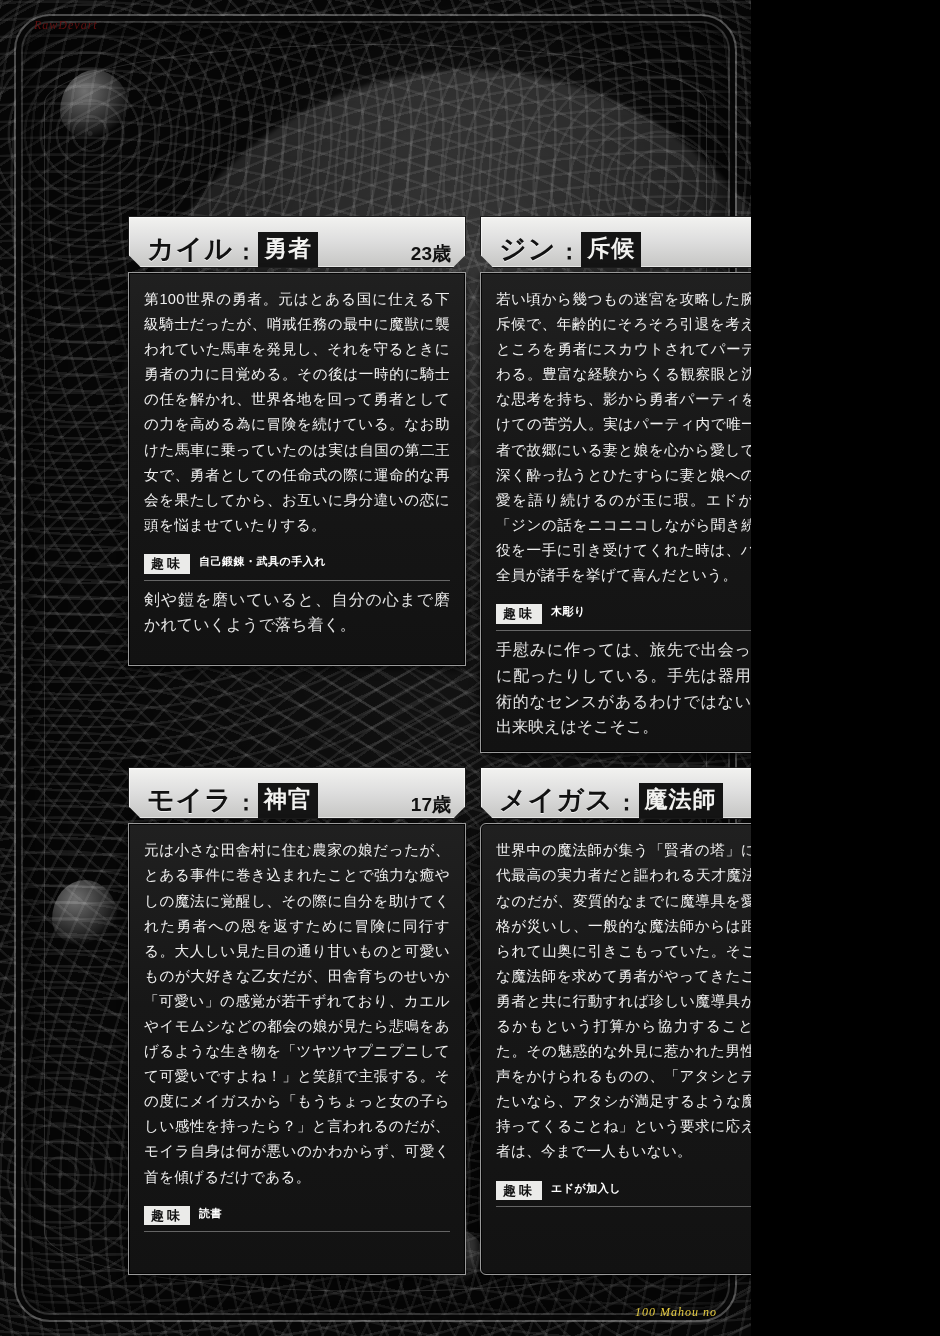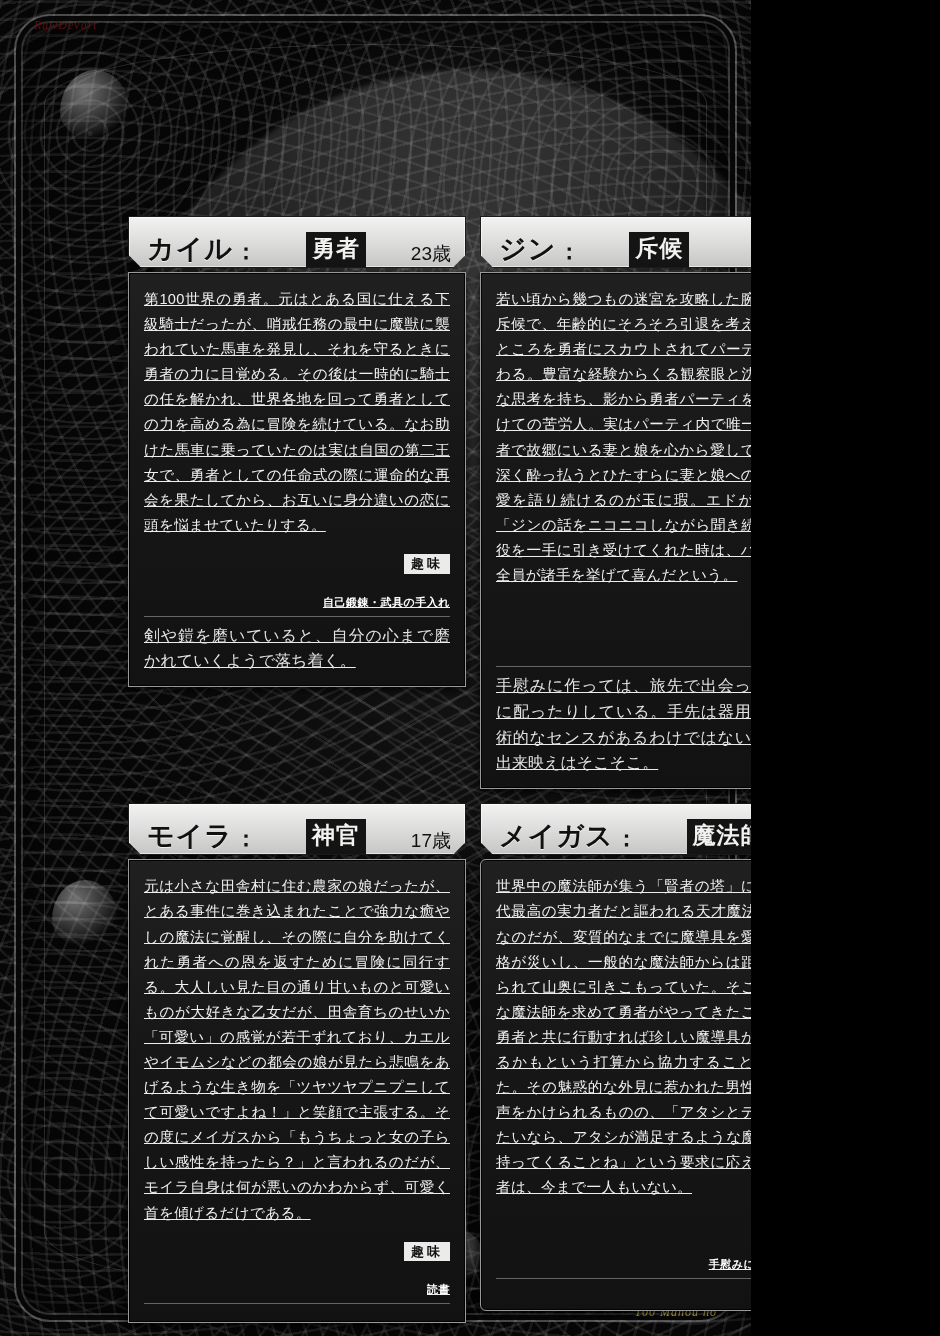--- a/index.html
+++ b/index.html
@@ -71,48 +71,47 @@
   .name-main{
     font-size:27px;font-weight:bold;letter-spacing:1px;
     text-shadow:0 1px 0 rgba(255,255,255,0.7);
     white-space:nowrap;
   }
   .name-colon{font-size:22px;font-weight:bold;margin:0 1px 0 2px;}
   .name-role{
     font-size:23px;font-weight:bold;letter-spacing:1px;white-space:nowrap;
   }
   .name-role.inv{
-    background:#141414;color:#f2f2f0;padding:1px 6px 3px 6px;margin-left:48px;
+    background:#141414;color:#f2f2f0;padding:1px 6px 3px 6px;
   }
   .name-age{
-    margin-left:auto;font-size:19px;font-weight:normal;white-space:nowrap;padding-left:10px;
+    margin-left:auto;font-size:19px;font-weight:bold;white-space:nowrap;padding-left:10px;
   }
 
   .body-box{
     position:relative;margin-top:4px;
     background:linear-gradient(180deg,#202020 0%,#171717 40%,#121212 100%);
     border:1px solid #9a9a9a;
     box-shadow:inset 0 0 0 1px rgba(0,0,0,0.85), 0 3px 8px rgba(0,0,0,0.8);
     padding:14px 15px 12px 15px;
     color:#ededed;
-    text-decoration:underline;
   }
   .card.kyle .body-box{min-height:366px;}
   .card.jin .body-box{min-height:366px;}
   .card.moira .body-box{min-height:424px;}
   .card.magus .body-box{min-height:424px;border-radius:6px;}
 
   .desc{
     font-size:14.6px;line-height:1.72;text-align:justify;
     letter-spacing:.3px;
     color:#f0f0f0;
   }
 
   .hobby-head{
-    display:flex;align-items:flex-end;gap:21px;margin-top:16px;flex-direction:column;
+    display:flex;align-items:flex-start;gap:9px;margin-top:16px;
   }
   .hobby-label{
     background:#ebebe9;color:#111;font-size:13px;font-weight:bold;
     padding:2px 7px;letter-spacing:3px;line-height:1.2;
   }
   .hobby-value{
     font-size:11px;font-weight:bold;color:#fff;letter-spacing:.5px;
   }
   .hobby-rule{
     height:1px;background:rgba(255,255,255,0.35);margin:6px 0 6px 0;
@@ -207,20 +206,20 @@
       <div class="name-plate">
         <span class="name-main">メイガス</span>
         <span class="name-colon">：</span>
         <span class="name-role inv">魔法師</span>
         <span class="name-age">24歳</span>
       </div>
       <div class="body-box">
         <div class="desc">世界中の魔法師が集う「賢者の塔」にて、歴代最高の実力者だと謳われる天才魔法師……なのだが、変質的なまでに魔導具を愛する性格が災いし、一般的な魔法師からは距離を取られて山奥に引きこもっていた。そこに優秀な魔法師を求めて勇者がやってきたことで、勇者と共に行動すれば珍しい魔導具が手に入るかもという打算から協力することに決めた。その魅惑的な外見に惹かれた男性によく声をかけられるものの、「アタシとデートしたいなら、アタシが満足するような魔導具を持ってくることね」という要求に応えられた者は、今まで一人もいない。</div>
         <div class="hobby-head">
           <span class="hobby-label">趣味</span>
-          <span class="hobby-value">手慰みに作っては</span>
+          <span class="hobby-value">エドが加入し</span>
         </div>
         <div class="hobby-rule"></div>
       </div>
     </div>
 
   </div>
 </div>
 
 </body></html>

